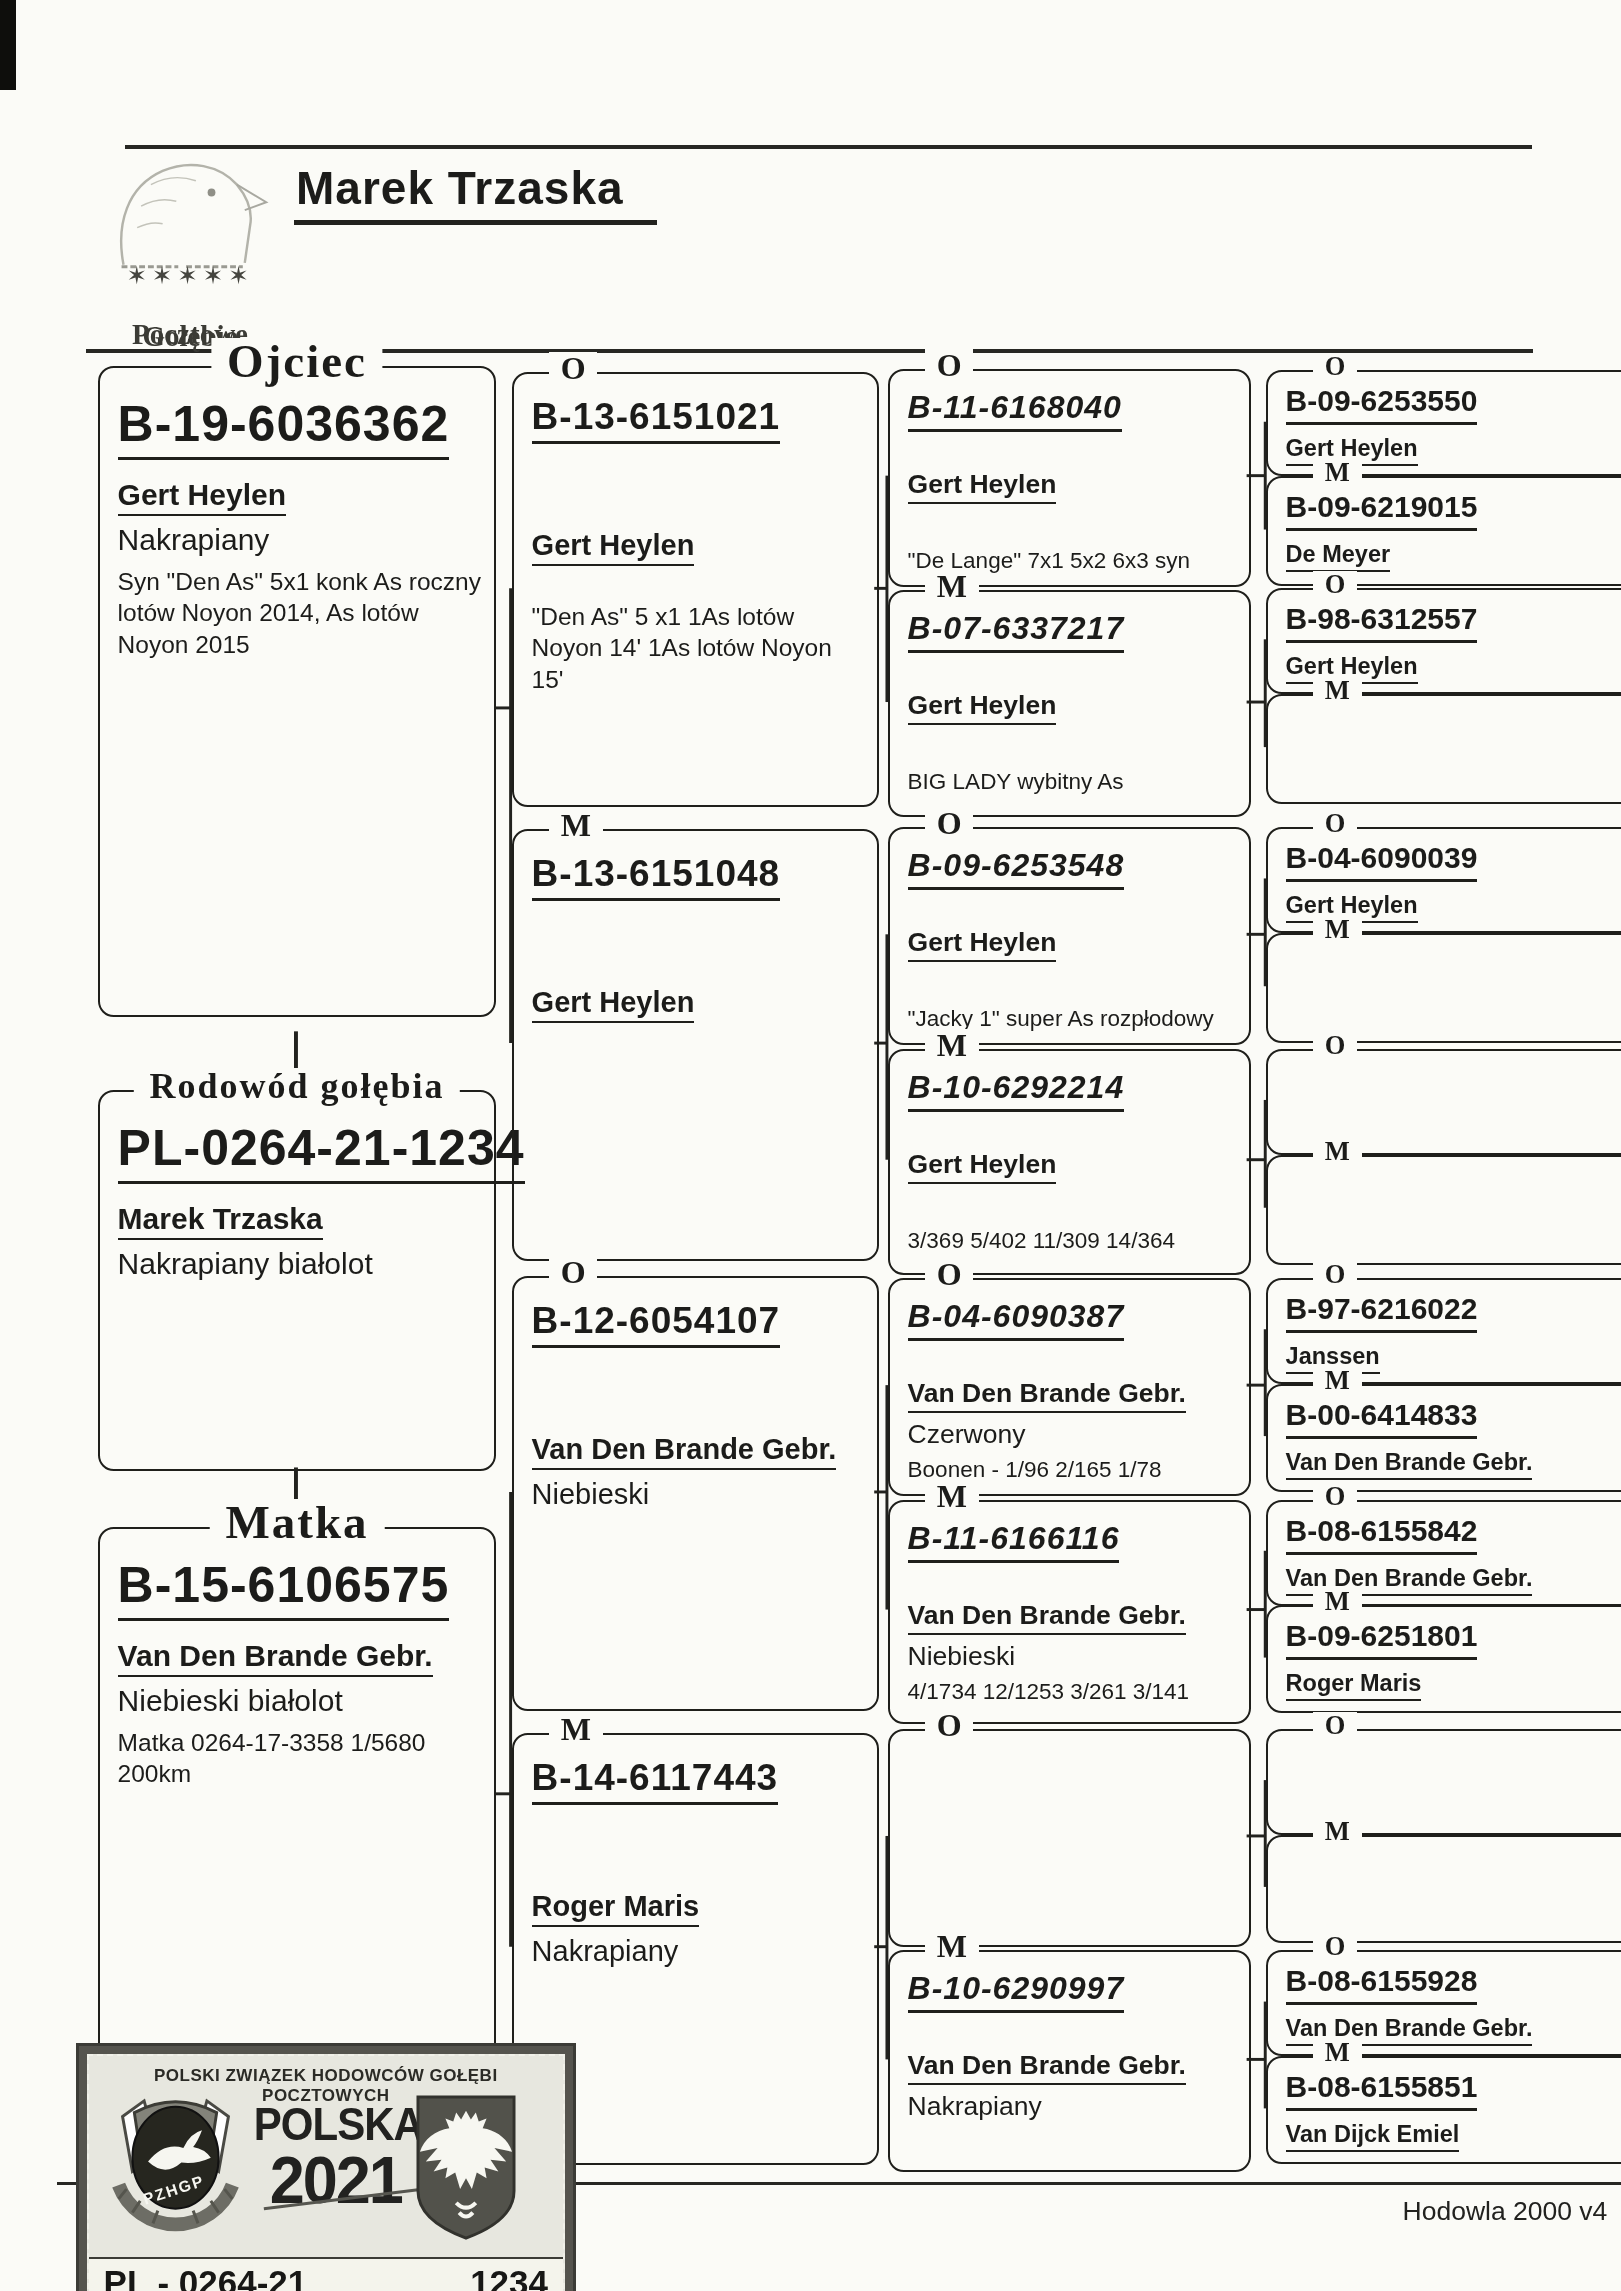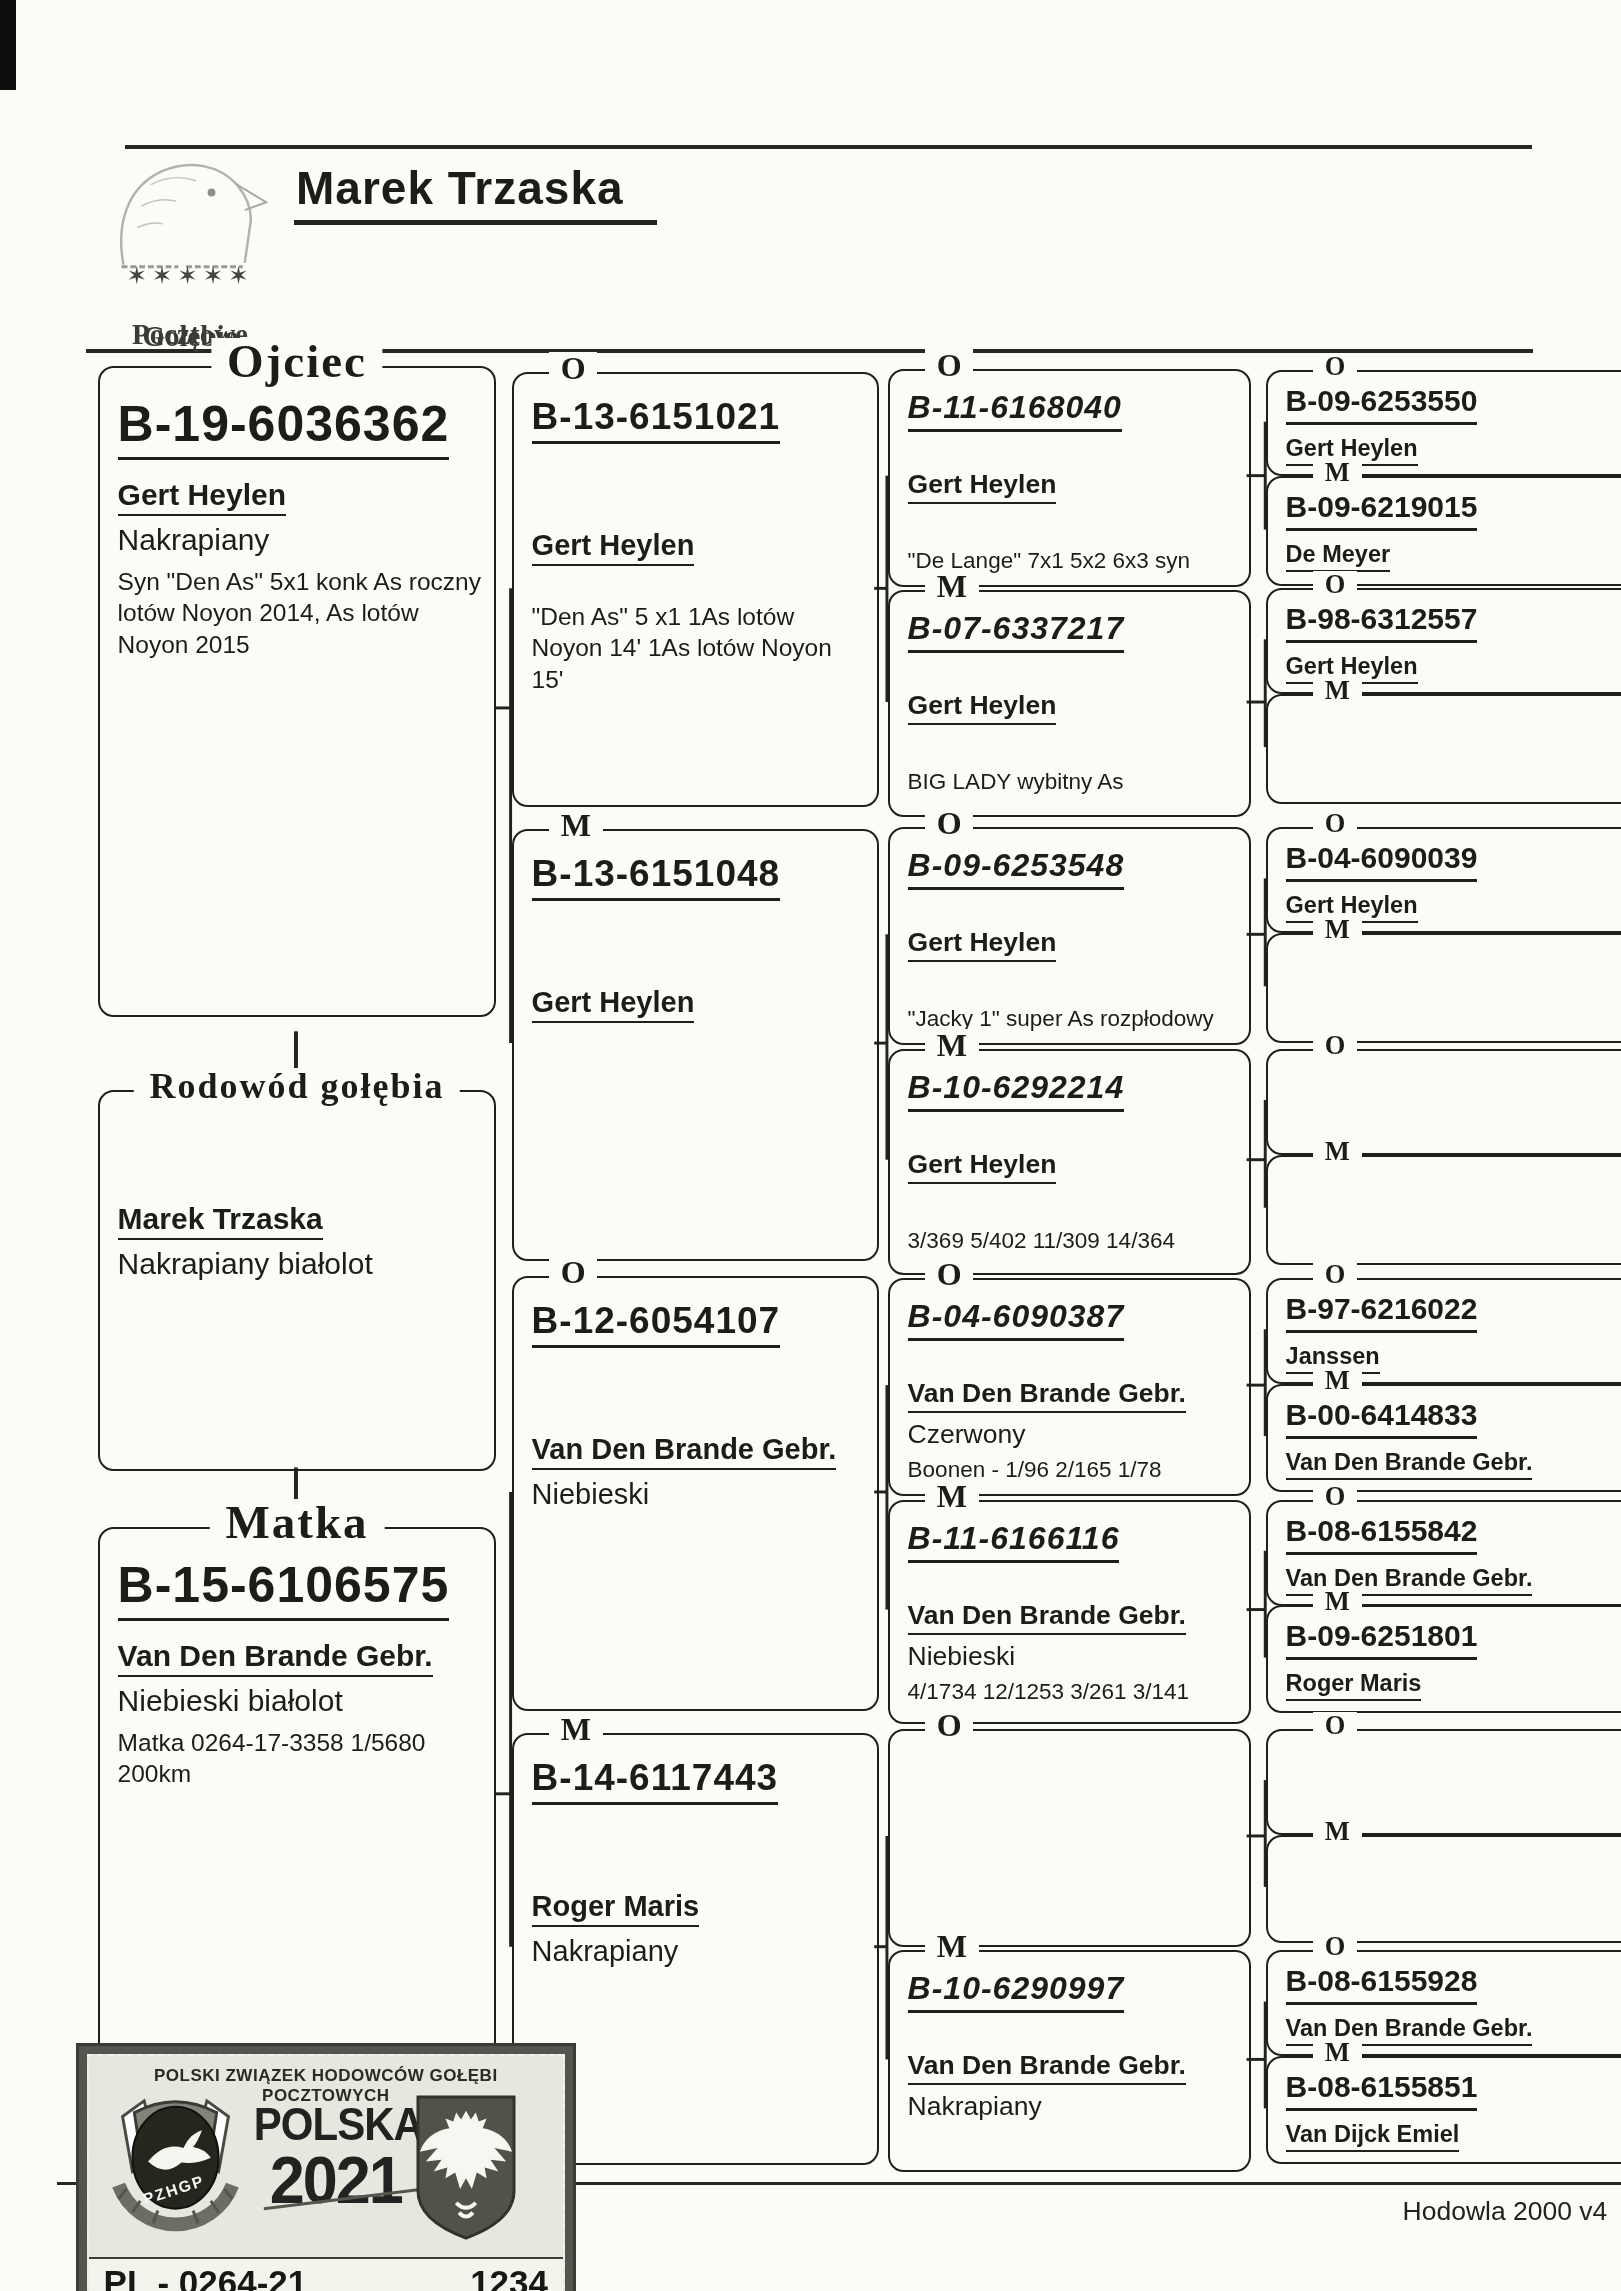--- a/index.html
+++ b/index.html
@@ -125,20 +125,21 @@
   <div class="box c1" style="top:366px;height:647px;">
     <span class="title">Ojciec</span>
     <span class="ring">B-19-6036362</span>
     <span class="name">Gert Heylen</span>
     <span class="clr">Nakrapiany</span>
     <span class="note">Syn "Den As" 5x1 konk As roczny lotów Noyon 2014, As lotów Noyon 2015</span>
   </div>
 
   <div class="box c1" style="top:1090px;height:377px;">
     <span class="title small">Rodowód gołębia</span>
+    <span class="ring">PL-0264-21-1234</span>
     <span class="name">Marek Trzaska</span>
     <span class="clr">Nakrapiany białolot</span>
   </div>
 
   <div class="box c1" style="top:1527px;height:534px;">
     <span class="title">Matka</span>
     <span class="ring">B-15-6106575</span>
     <span class="name">Van Den Brande Gebr.</span>
     <span class="clr">Niebieski białolot</span>
     <span class="note">Matka 0264-17-3358 1/5680 200km</span>

